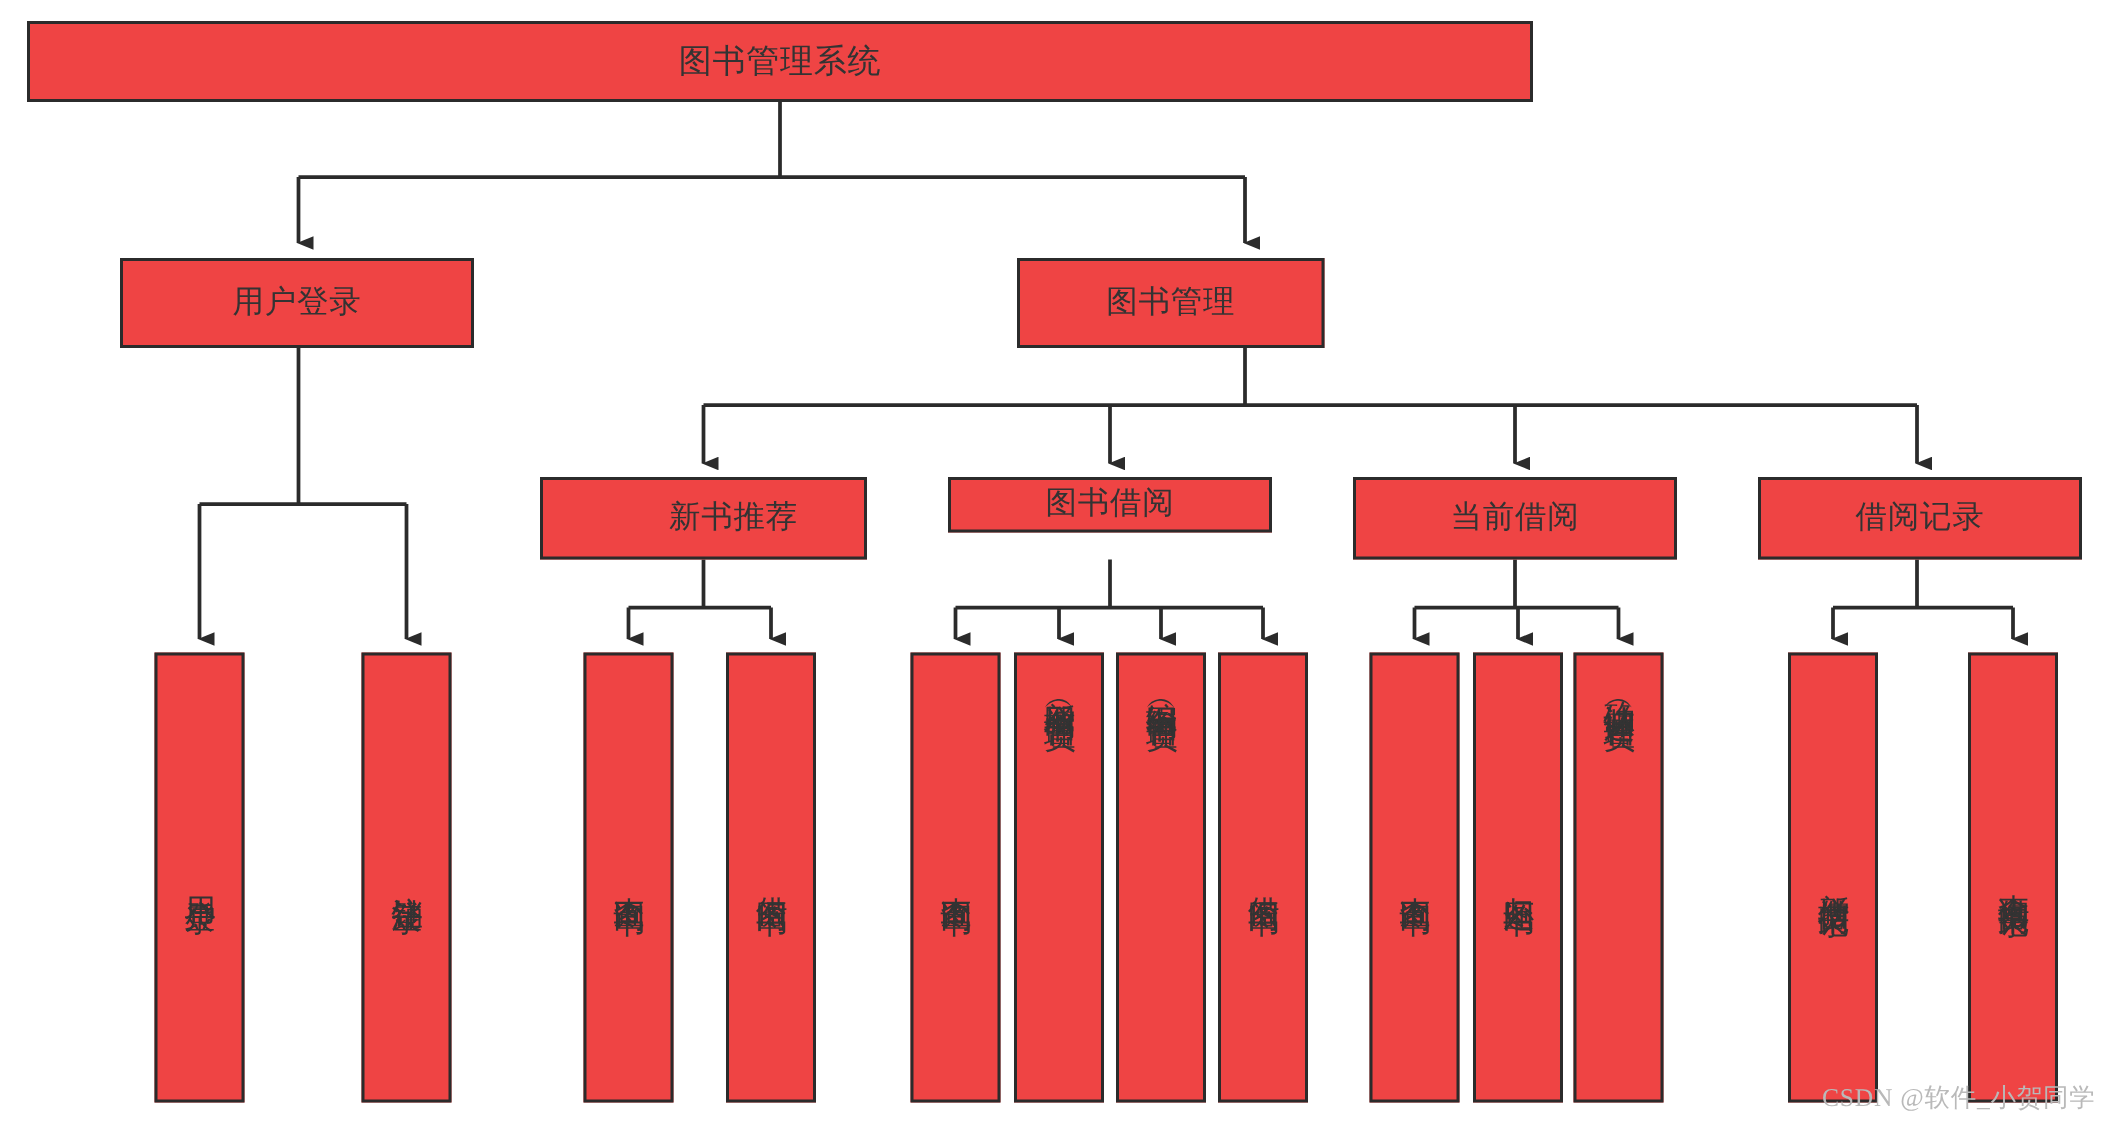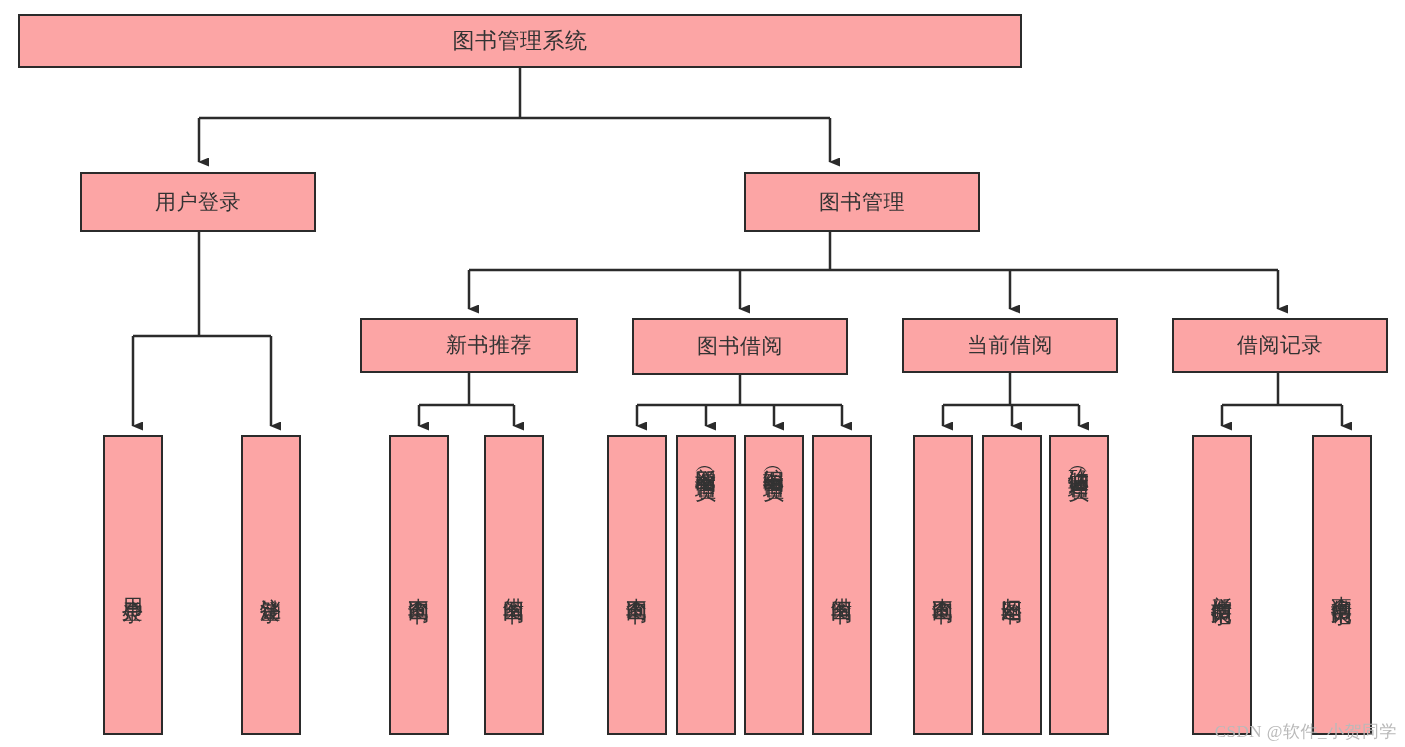--- a/index.html
+++ b/index.html
@@ -23,21 +23,21 @@
     left: 0;
     top: 0;
     width: 1405px;
     height: 747px;
     pointer-events: none;
   }
   .node {
     position: absolute;
     box-sizing: border-box;
     border: 2.5px solid #2b2b2b;
-    background: #fca5a5;
+    background: #ef4444;
     display: flex;
     align-items: center;
     justify-content: center;
     color: #2f2f2f;
   }
   .node-label {
     font-size: 21px;
     line-height: 1.15;
     letter-spacing: 0.5px;
     white-space: nowrap;
@@ -130,29 +130,29 @@
   </svg>
 
   <div class="node level-0" style="left:18px; top:14px; width:1004px; height:54px;">
     <span class="node-label">图书管理系统</span>
   </div>
 
   <div class="node level-1" style="left:80px; top:172px; width:236px; height:60px;">
     <span class="node-label">用户登录</span>
   </div>
 
-  <div class="node level-1" style="left:744px; top:172px; width:236px; height:60px;">
+  <div class="node level-1" style="left:678px; top:172px; width:205px; height:60px;">
     <span class="node-label">图书管理</span>
   </div>
 
   <div class="node level-2" style="left:360px; top:318px; width:218px; height:55px;padding-left:40px;">
     <span class="node-label">新书推荐</span>
   </div>
 
-  <div class="node level-2" style="left:632px; top:318px; width:216px; height:57px;">
+  <div class="node level-2" style="left:632px; top:318px; width:216px; height:37px;">
     <span class="node-label">图书借阅</span>
   </div>
 
   <div class="node level-2" style="left:1172px; top:318px; width:216px; height:55px;">
     <span class="node-label">借阅记录</span>
   </div>
 
   <div class="node level-2" style="left:902px; top:318px; width:216px; height:55px;">
     <span class="node-label">当前借阅</span>
   </div>

